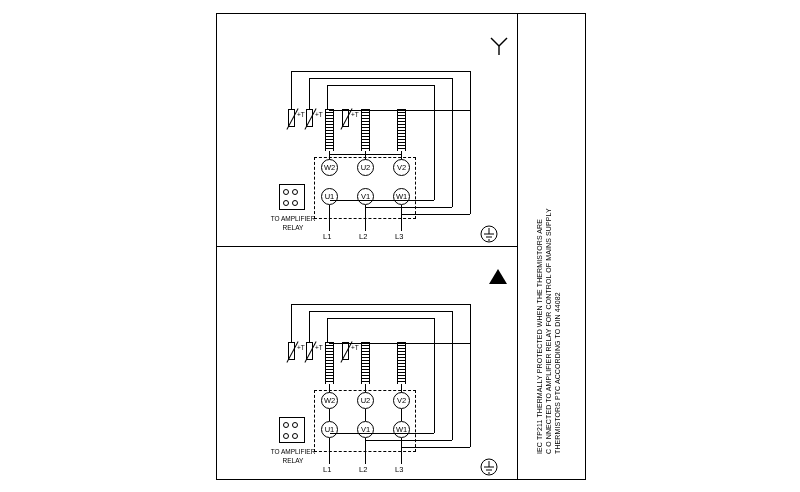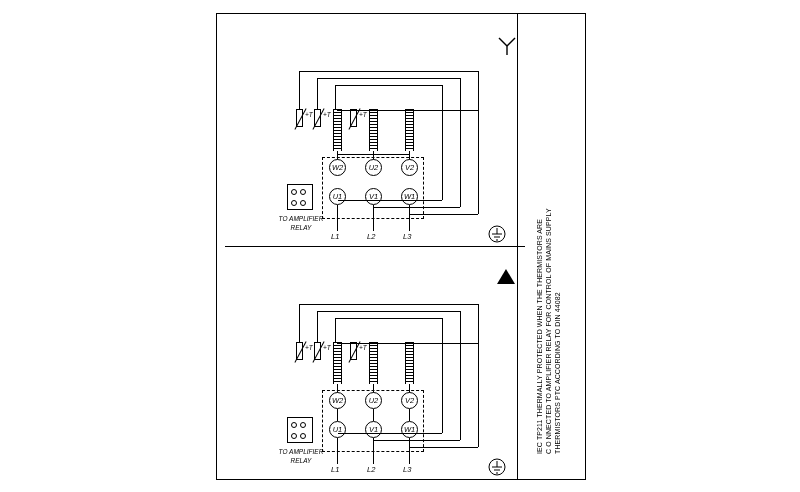--- a/index.html
+++ b/index.html
@@ -25,24 +25,23 @@
     position: absolute;
     left: 216px;
     top: 13px;
     width: 370px;
     height: 467px;
     border: 1px solid #000;
     box-sizing: border-box;
   }
   .panel {
     position: absolute;
-    left: 8px;
+    left: 0;
     width: 300px;
     box-sizing: border-box;
-    font-style: italic;
   }
   .panel-top { top: 0; height: 233px; border-bottom: 1px solid #000; }
   .panel-bot { top: 233px; height: 234px; }
   .divider-v {
     position: absolute;
     left: 300px;
     top: 0;
     width: 0;
     height: 100%;
     border-left: 1px solid #000;

